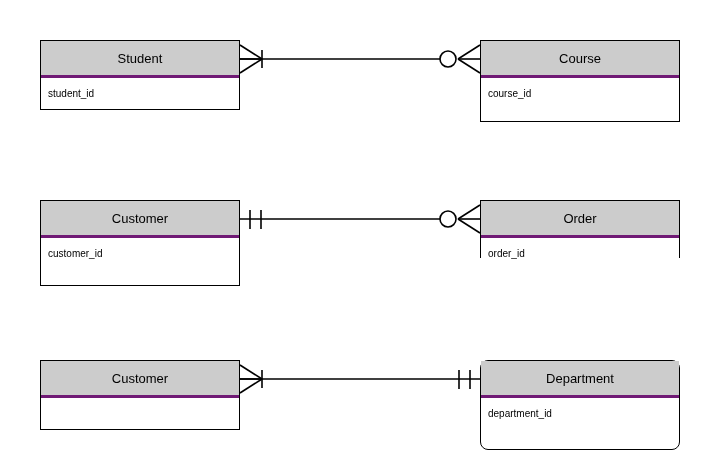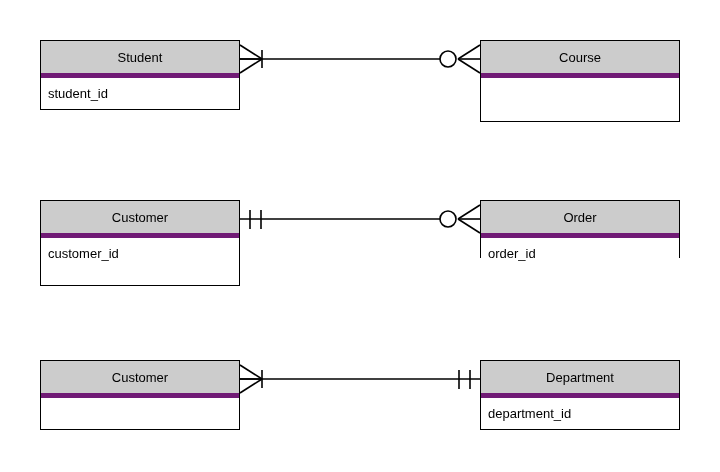--- a/index.html
+++ b/index.html
@@ -28,37 +28,37 @@
   .entity-box {
     position: absolute;
     box-sizing: border-box;
     border: 1px solid #000000;
     background: #ffffff;
   }
   .entity-header {
     box-sizing: border-box;
     height: 37px;
     background: #cccccc;
-    border-bottom: 5px solid #701a75;
+    border-bottom: 3px solid #701a75;
     display: flex;
     align-items: center;
     justify-content: center;
     font-size: 13px;
     color: #000000;
     line-height: 1;
   }
   .entity-body {
     box-sizing: border-box;
     height: 31px;
     background: #ffffff;
     display: flex;
     align-items: center;
     justify-content: flex-start;
     padding-left: 7px;
-    font-size: 13px;
+    font-size: 10px;
     color: #000000;
     line-height: 1;
   }
 </style>
 </head>
 <body>
 
 <div id="diagram-root">
 
   <svg class="er-svg" viewBox="0 0 720 472">
@@ -114,34 +114,35 @@
     </g>
   </svg>
 
   <div class="entity-box" style="left:40px; top:40px; width:200px; height:70px;">
     <div class="entity-header">Student</div>
     <div class="entity-body">student_id</div>
   </div>
 
   <div class="entity-box" style="left:480px; top:40px; width:200px; height:82px;">
     <div class="entity-header">Course</div>
+    <div class="entity-body">course_id</div>
   </div>
 
   <div class="entity-box" style="left:40px; top:200px; width:200px; height:86px;">
     <div class="entity-header">Customer</div>
     <div class="entity-body">customer_id</div>
   </div>
 
   <div class="entity-box" style="left:480px; top:200px; width:200px; height:58px;">
     <div class="entity-header">Order</div>
     <div class="entity-body">order_id</div>
   </div>
 
   <div class="entity-box" style="left:40px; top:360px; width:200px; height:70px;">
     <div class="entity-header">Customer</div>
   </div>
 
-  <div class="entity-box" style="left:480px; top:360px; width:200px; height:70px;">
+  <div class="entity-box" style="left:480px; top:360px; width:200px; height:90px;border-radius:8px;">
     <div class="entity-header">Department</div>
     <div class="entity-body">department_id</div>
   </div>
 
 </div>
 
 </body></html>

